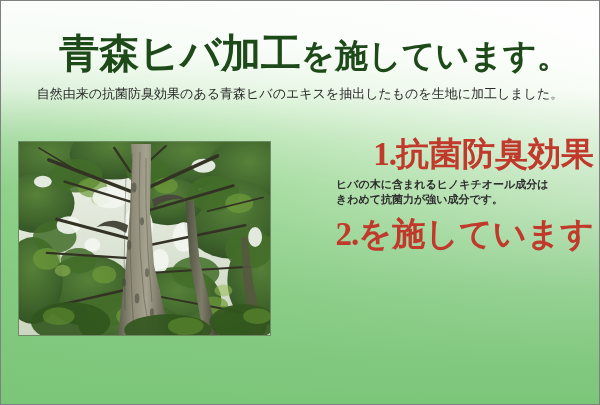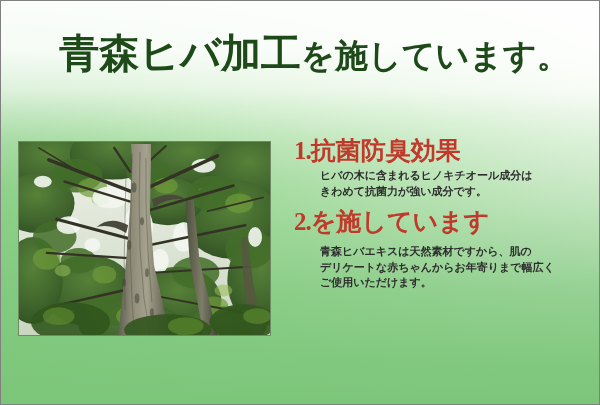--- a/index.html
+++ b/index.html
@@ -106,53 +106,55 @@
     width: 300px;
     z-index: 5;
   }
 
   .benefit { margin-bottom: 9px; }
   .benefit:last-child { margin-bottom: 0; }
 
   .benefit-heading {
     font-family: "Liberation Serif", "DejaVu Serif", serif;
     font-weight: bold;
-    font-size: 25px;
+    font-size: 33px;
     line-height: 1.08;
     color: #c0392b;
     white-space: nowrap;
     display: block;
+    text-align: right;
   }
 
   .benefit-num {
     font-family: "Liberation Serif", "DejaVu Serif", serif;
     font-weight: bold;
     letter-spacing: -1px;
   }
 
   .benefit-body {
     font-family: "Liberation Sans", "DejaVu Sans", sans-serif;
     font-weight: bold;
     font-size: 11px;
     line-height: 1.42;
     color: #2e2e2e;
     margin-top: 4px;
-    margin-left: 26px;
+    margin-left: 42px;
     white-space: pre-line;
   }
 </style>
 </head>
 <body>
 
 <div id="banner">
 
   <div id="greenwash"></div>
 
   <div id="header">
     <div id="main-title"><span>青森ヒバ加工</span><span class="tail">を施しています。</span></div>
+    <div id="subtitle">自然由来の抗菌防臭効果のある青森ヒバのエキスを抽出したものを生地に加工しました。</div>
   </div>
 
   <div id="photo-frame">
     <svg id="photo-canvas" viewBox="0 0 253 195" preserveAspectRatio="none">
       <defs>
         <linearGradient id="skyG" x1="0" y1="0" x2="0" y2="1">
           <stop offset="0%" stop-color="#f4f6f2"></stop>
           <stop offset="55%" stop-color="#e2e8dc"></stop>
           <stop offset="100%" stop-color="#cfd9c6"></stop>
         </linearGradient>
@@ -296,19 +298,16 @@
       <span class="benefit-heading"><span class="benefit-num">1.</span><span>抗菌防臭効果</span></span>
       <div class="benefit-body">ヒバの木に含まれるヒノキチオール成分は
 きわめて抗菌力が強い成分です。</div>
     </div>
 
     <div class="benefit">
       <span class="benefit-heading"><span class="benefit-num">2.</span><span>を施しています</span></span>
     </div>
 
     <div class="benefit">
-      <div class="benefit-body">青森ヒバエキスは天然素材ですから、肌の
-デリケートな赤ちゃんからお年寄りまで幅広く
-ご使用いただけます。</div>
     </div>
 
   </div>
 </div>
 
 </body></html>

